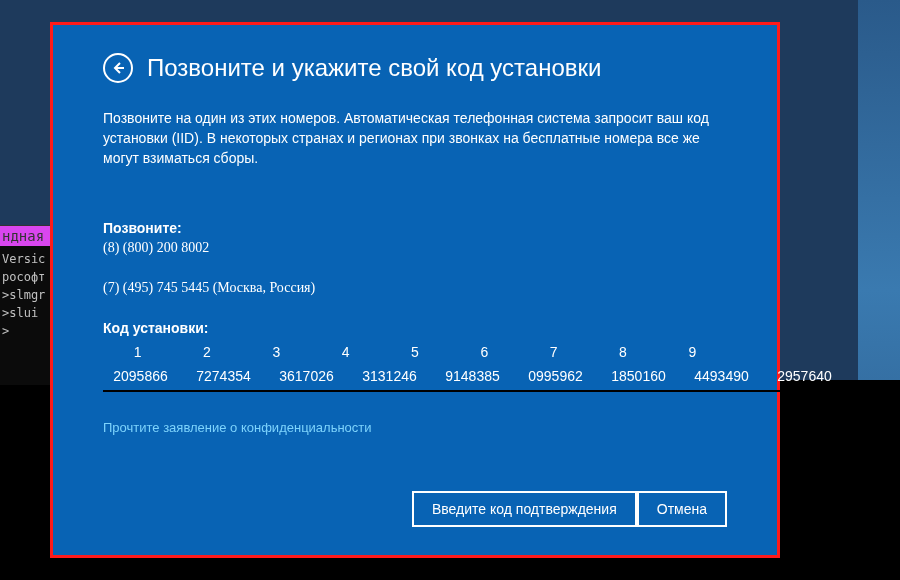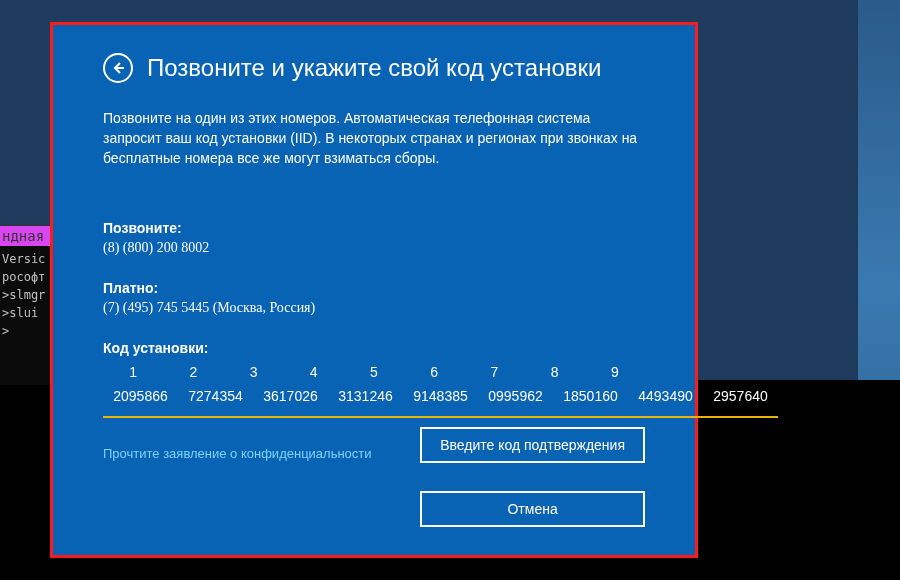--- a/index.html
+++ b/index.html
@@ -44,21 +44,21 @@
     .black-strip {
       position: absolute;
       left: 0; bottom: 0;
       width: 900px; height: 200px;
       background: #000;
     }
     
     .redbox {
       position: absolute;
       left: 50px; top: 22px;
-      width: 648px; height: 536px;
+      width: 730px; height: 536px;
       border: 3px solid #ff1a1a;
       background: #0863b4;
       color: #ffffff;
       padding: 28px 50px 25px 50px;
     }
     .redbox-head {
       display: flex;
       align-items: center;
       gap: 14px;
       margin-bottom: 25px;
@@ -99,35 +99,34 @@
       display: flex;
       gap: 0;
       font-size: 14px;
     }
     .code-cell {
       width: 75px;
       text-align: center;
       padding: 4px 0;
     }
     .header-row .code-cell { color: #fff; }
-    .data-row { border-bottom: 2px solid #eab308; width: fit-content; padding-bottom: 8px; }
+    .data-row { border-bottom: 2px solid #000000; width: fit-content; padding-bottom: 2px; gap: 8px; }
     .privacy-link {
       display: inline-block;
       font-size: 13px;
       margin-top: 28px;
       color: #7dd3fc;
       cursor: pointer;
     }
     .button-row {
       position: absolute;
       right: 50px;
       bottom: 28px;
       display: flex;
-      gap: 28px;
-      flex-direction: column;
+      gap: 0;
     }
     .btn {
       border: 2px solid #fff;
       background: transparent;
       color: #fff;
       font-size: 14px;
       padding: 8px 18px;
       cursor: pointer;
       font-family: inherit;
     }
@@ -160,21 +159,20 @@
       </svg>
     </div>
     <div class="page-title">Позвоните и укажите свой код установки</div>
   </div>
 
   <div class="instruction">Позвоните на один из этих номеров. Автоматическая телефонная система запросит ваш код установки (IID). В некоторых странах и регионах при звонках на бесплатные номера все же могут взиматься сборы.</div>
 
   <div class="section-label">Позвоните:</div>
   <div class="section-value">(8) (800) 200 8002</div>
 
-  <div class="section-label">Платно:</div>
   <div class="section-value">(7) (495) 745 5445 (Москва, Россия)</div>
 
   <div class="install-code-area">
     <div class="section-label">Код установки:</div>
 
     <div class="code-row header-row">
       <div class="code-cell">1</div>
       <div class="code-cell">2</div>
       <div class="code-cell">3</div>
       <div class="code-cell">4</div>

